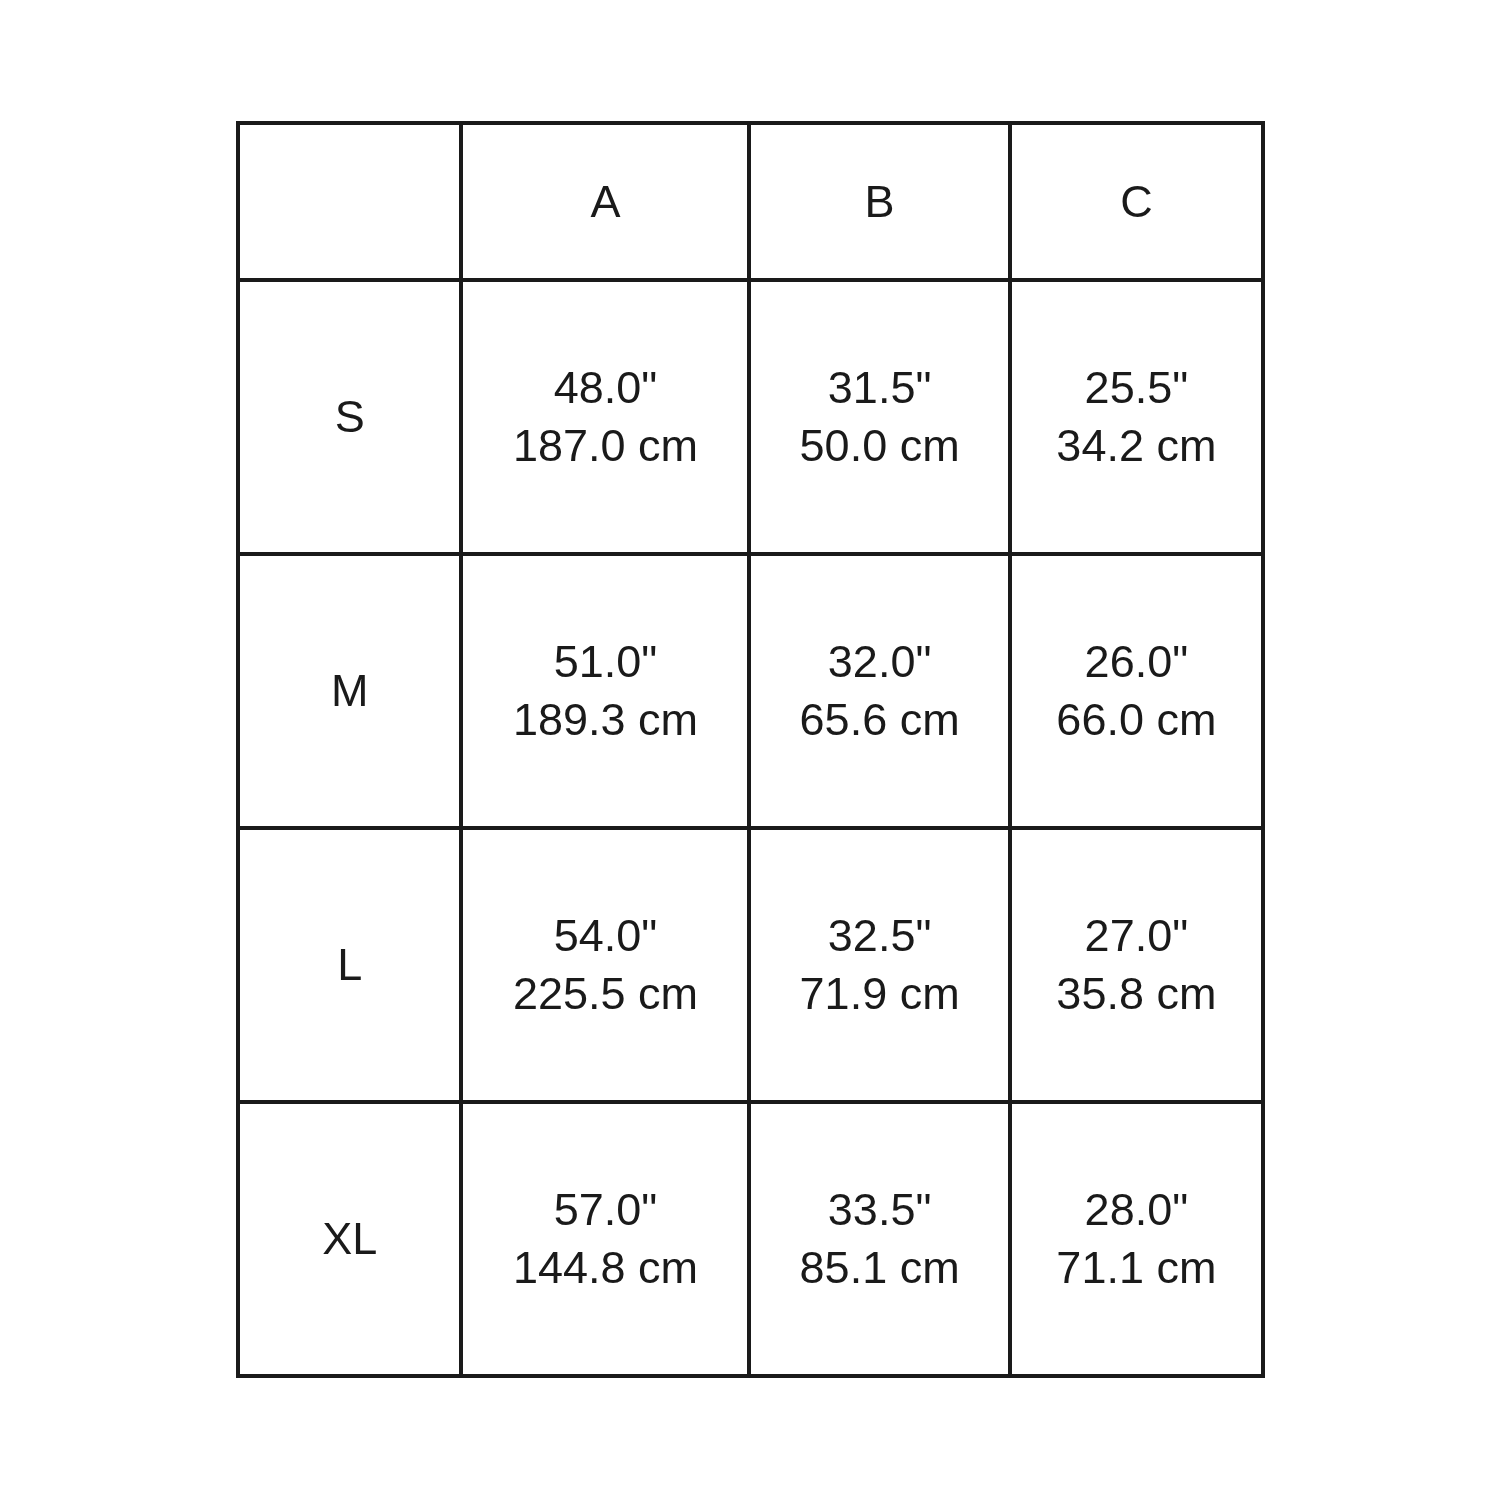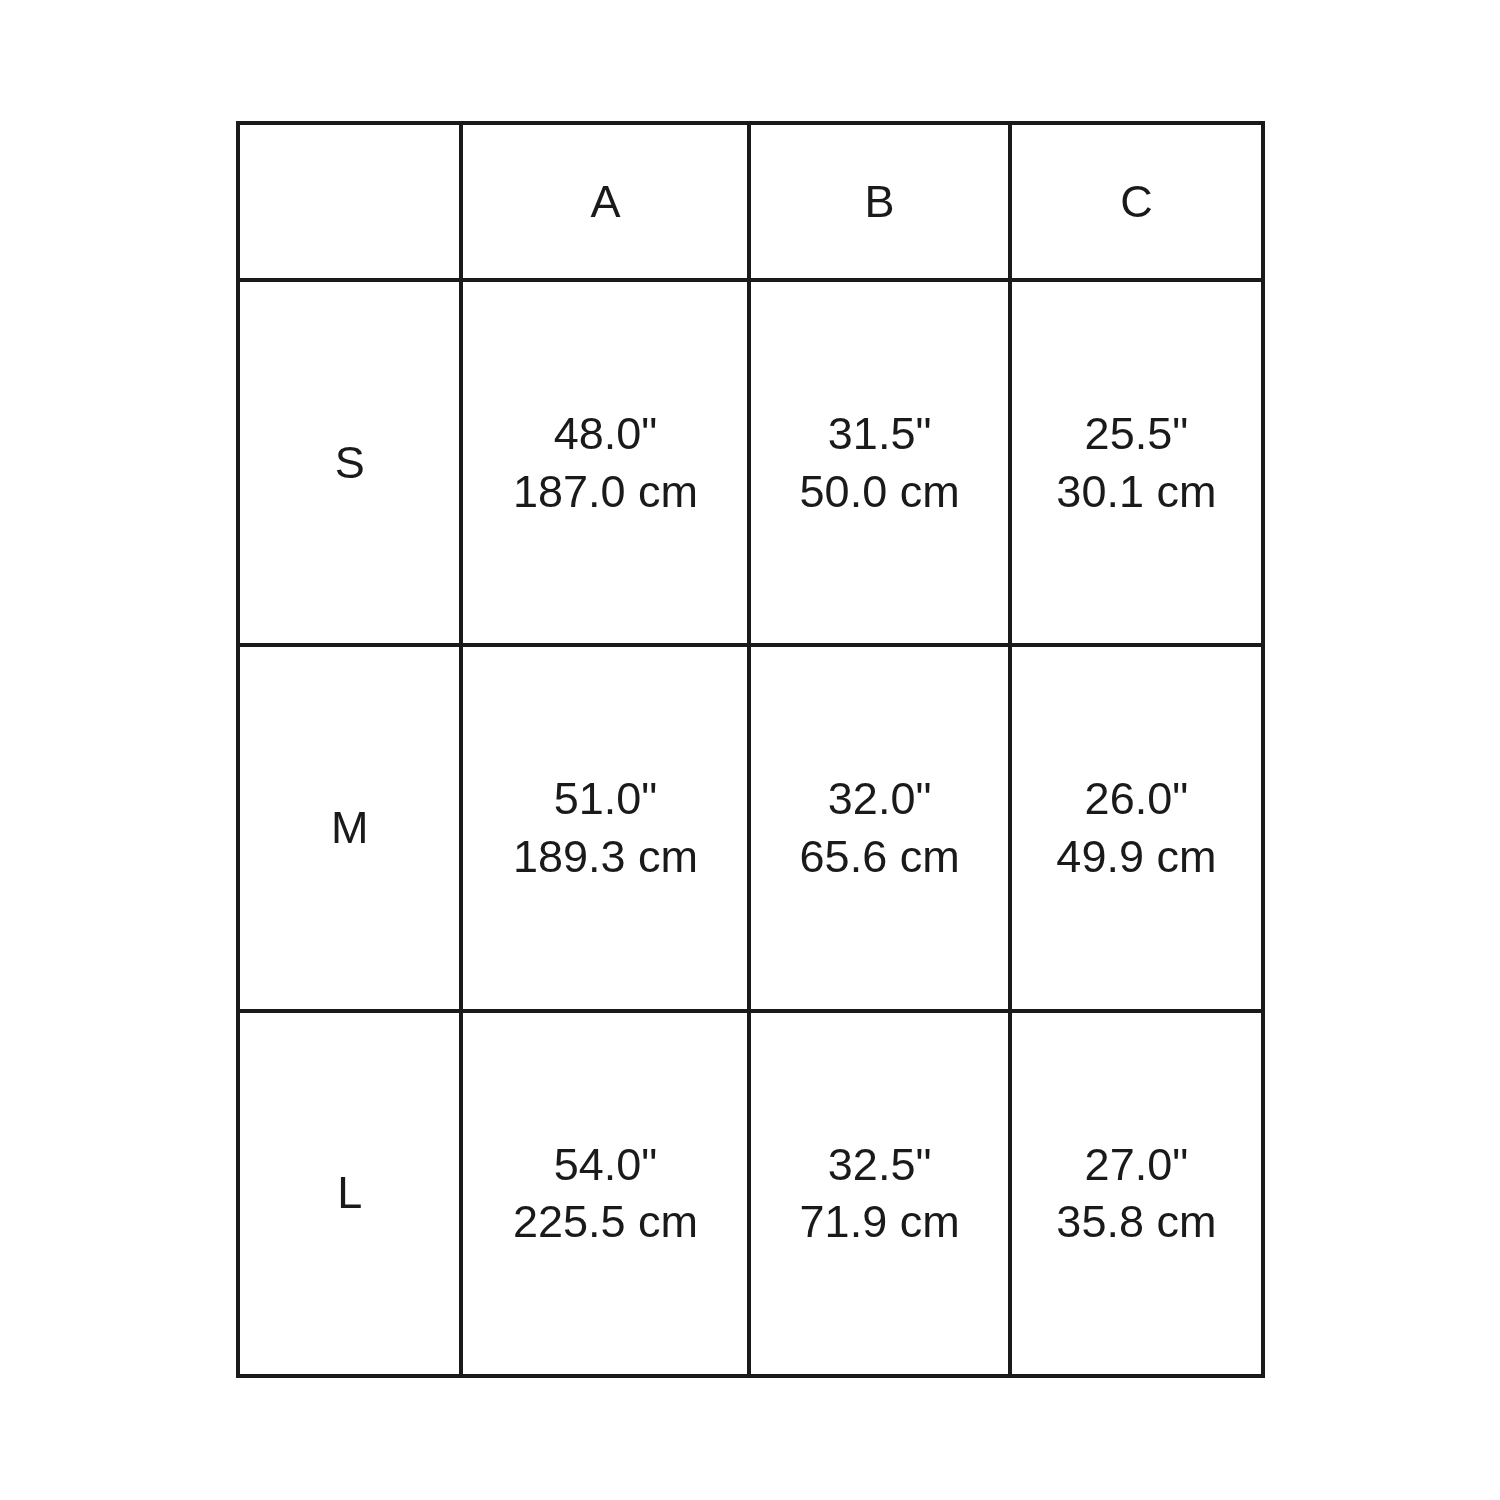--- a/index.html
+++ b/index.html
@@ -67,47 +67,62 @@
       <td>
         <div class="cell-line">48.0"</div>
         <div class="cell-line">187.0 cm</div>
       </td>
       <td>
         <div class="cell-line">31.5"</div>
         <div class="cell-line">50.0 cm</div>
       </td>
       <td>
         <div class="cell-line">25.5"</div>
-        <div class="cell-line">30.1 cm</div>
+        <div class="cell-line">34.2 cm</div>
       </td>
     </tr>
     <tr>
       <th>M</th>
       <td>
         <div class="cell-line">51.0"</div>
         <div class="cell-line">189.3 cm</div>
       </td>
       <td>
         <div class="cell-line">32.0"</div>
         <div class="cell-line">65.6 cm</div>
       </td>
       <td>
         <div class="cell-line">26.0"</div>
-        <div class="cell-line">49.9 cm</div>
+        <div class="cell-line">66.0 cm</div>
       </td>
     </tr>
     <tr>
       <th>L</th>
       <td>
         <div class="cell-line">54.0"</div>
         <div class="cell-line">225.5 cm</div>
       </td>
       <td>
         <div class="cell-line">32.5"</div>
         <div class="cell-line">71.9 cm</div>
       </td>
       <td>
         <div class="cell-line">27.0"</div>
         <div class="cell-line">35.8 cm</div>
       </td>
     </tr>
+    <tr>
+      <th>XL</th>
+      <td>
+        <div class="cell-line">57.0"</div>
+        <div class="cell-line">144.8 cm</div>
+      </td>
+      <td>
+        <div class="cell-line">33.5"</div>
+        <div class="cell-line">85.1 cm</div>
+      </td>
+      <td>
+        <div class="cell-line">28.0"</div>
+        <div class="cell-line">71.1 cm</div>
+      </td>
+    </tr>
   </tbody>
 </table>
 
 </body></html>

